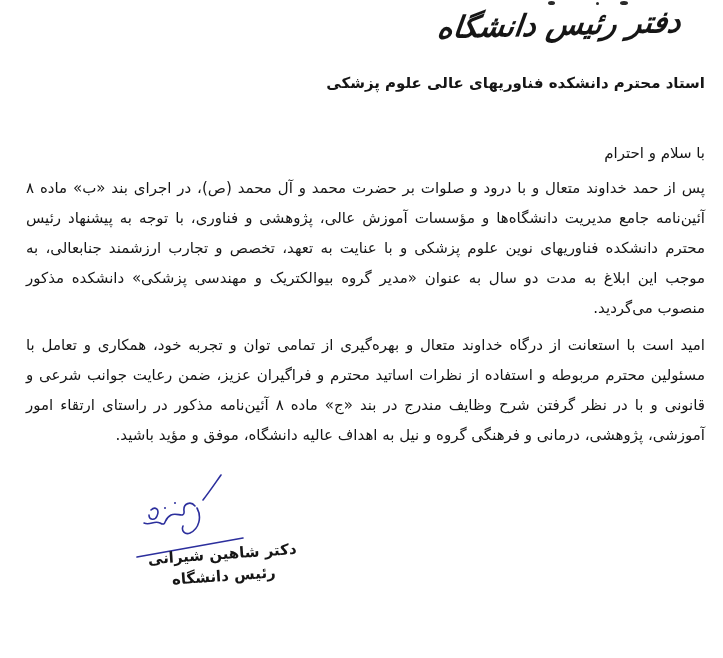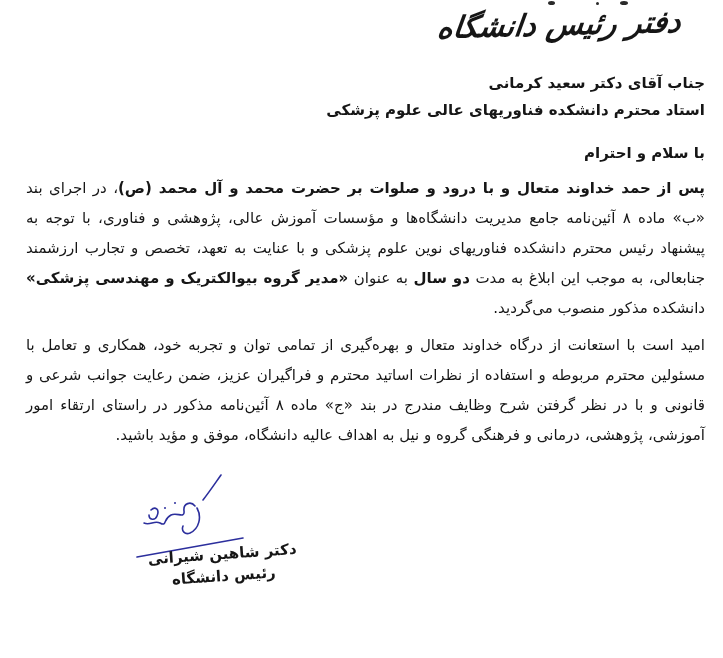--- a/index.html
+++ b/index.html
@@ -28,31 +28,31 @@
   .scan-marks i.m2{width:3px;height:3px;left:48px;top:1px;}
   .scan-marks i.m3{width:8px;height:4px;left:72px;top:0;}
   
   .recipient{
     position:absolute;top:70px;right:18px;left:26px;
     text-align:right;font-weight:bold;font-size:15px;line-height:27px;
   }
   
   .salutation{
     position:absolute;top:144px;right:18px;
-    font-weight:bold;font-size:15px;
+    font-weight:normal;font-size:15px;
   }
   
   .body-text{
     position:absolute;top:173px;right:18px;left:26px;
     font-size:15px;line-height:30px;
     text-align:justify;
   }
   .body-text p{margin:0;}
   .body-text p + p{margin-top:7px;}
-  .b{font-weight:bold;}
+  .b{font-weight:normal;}
   
   .sig-svg{position:absolute;left:125px;top:470px;width:132px;height:96px;}
   .sig-name{
     position:absolute;left:116px;top:543px;width:214px;
     text-align:center;font-weight:bold;font-size:15px;line-height:22px;
     transform:rotate(-4deg);
   }
 </style>
 </head>
 <body>
@@ -61,21 +61,20 @@
 
   <div class="scan-marks">
     <i class="m1"></i>
       <i class="m2"></i>
       <i class="m3"></i>
   </div>
 
   <div class="letterhead">دفتر رئیس دانشگاه</div>
 
   <div class="recipient">
-    <div>جناب آقای دکتر سعید کرمانی</div>
     <div>استاد محترم دانشکده فناوریهای عالی علوم پزشکی</div>
   </div>
 
   <div class="salutation">با سلام و احترام</div>
 
   <div class="body-text">
     <p><span class="b">پس از حمد خداوند متعال و با درود و صلوات بر حضرت محمد و آل محمد (ص)</span><span>، در اجرای بند «ب» ماده ۸ آئین‌نامه جامع مدیریت دانشگاه‌ها و مؤسسات آموزش عالی، پژوهشی و فناوری، با توجه به پیشنهاد رئیس محترم دانشکده فناوریهای نوین علوم پزشکی و با عنایت به تعهد، تخصص و تجارب ارزشمند جنابعالی، به موجب این ابلاغ به مدت </span><span class="b">دو سال</span><span> به عنوان </span><span class="b">«مدیر گروه بیوالکتریک و مهندسی پزشکی»</span><span> دانشکده مذکور منصوب می‌گردید.</span></p>
     <p>امید است با استعانت از درگاه خداوند متعال و بهره‌گیری از تمامی توان و تجربه خود، همکاری و تعامل با مسئولین محترم مربوطه و استفاده از نظرات اساتید محترم و فراگیران عزیز، ضمن رعایت جوانب شرعی و قانونی و با در نظر گرفتن شرح وظایف مندرج در بند «ج» ماده ۸ آئین‌نامه مذکور در راستای ارتقاء امور آموزشی، پژوهشی، درمانی و فرهنگی گروه و نیل به اهداف عالیه دانشگاه، موفق و مؤید باشید.</p>
   </div>
 

